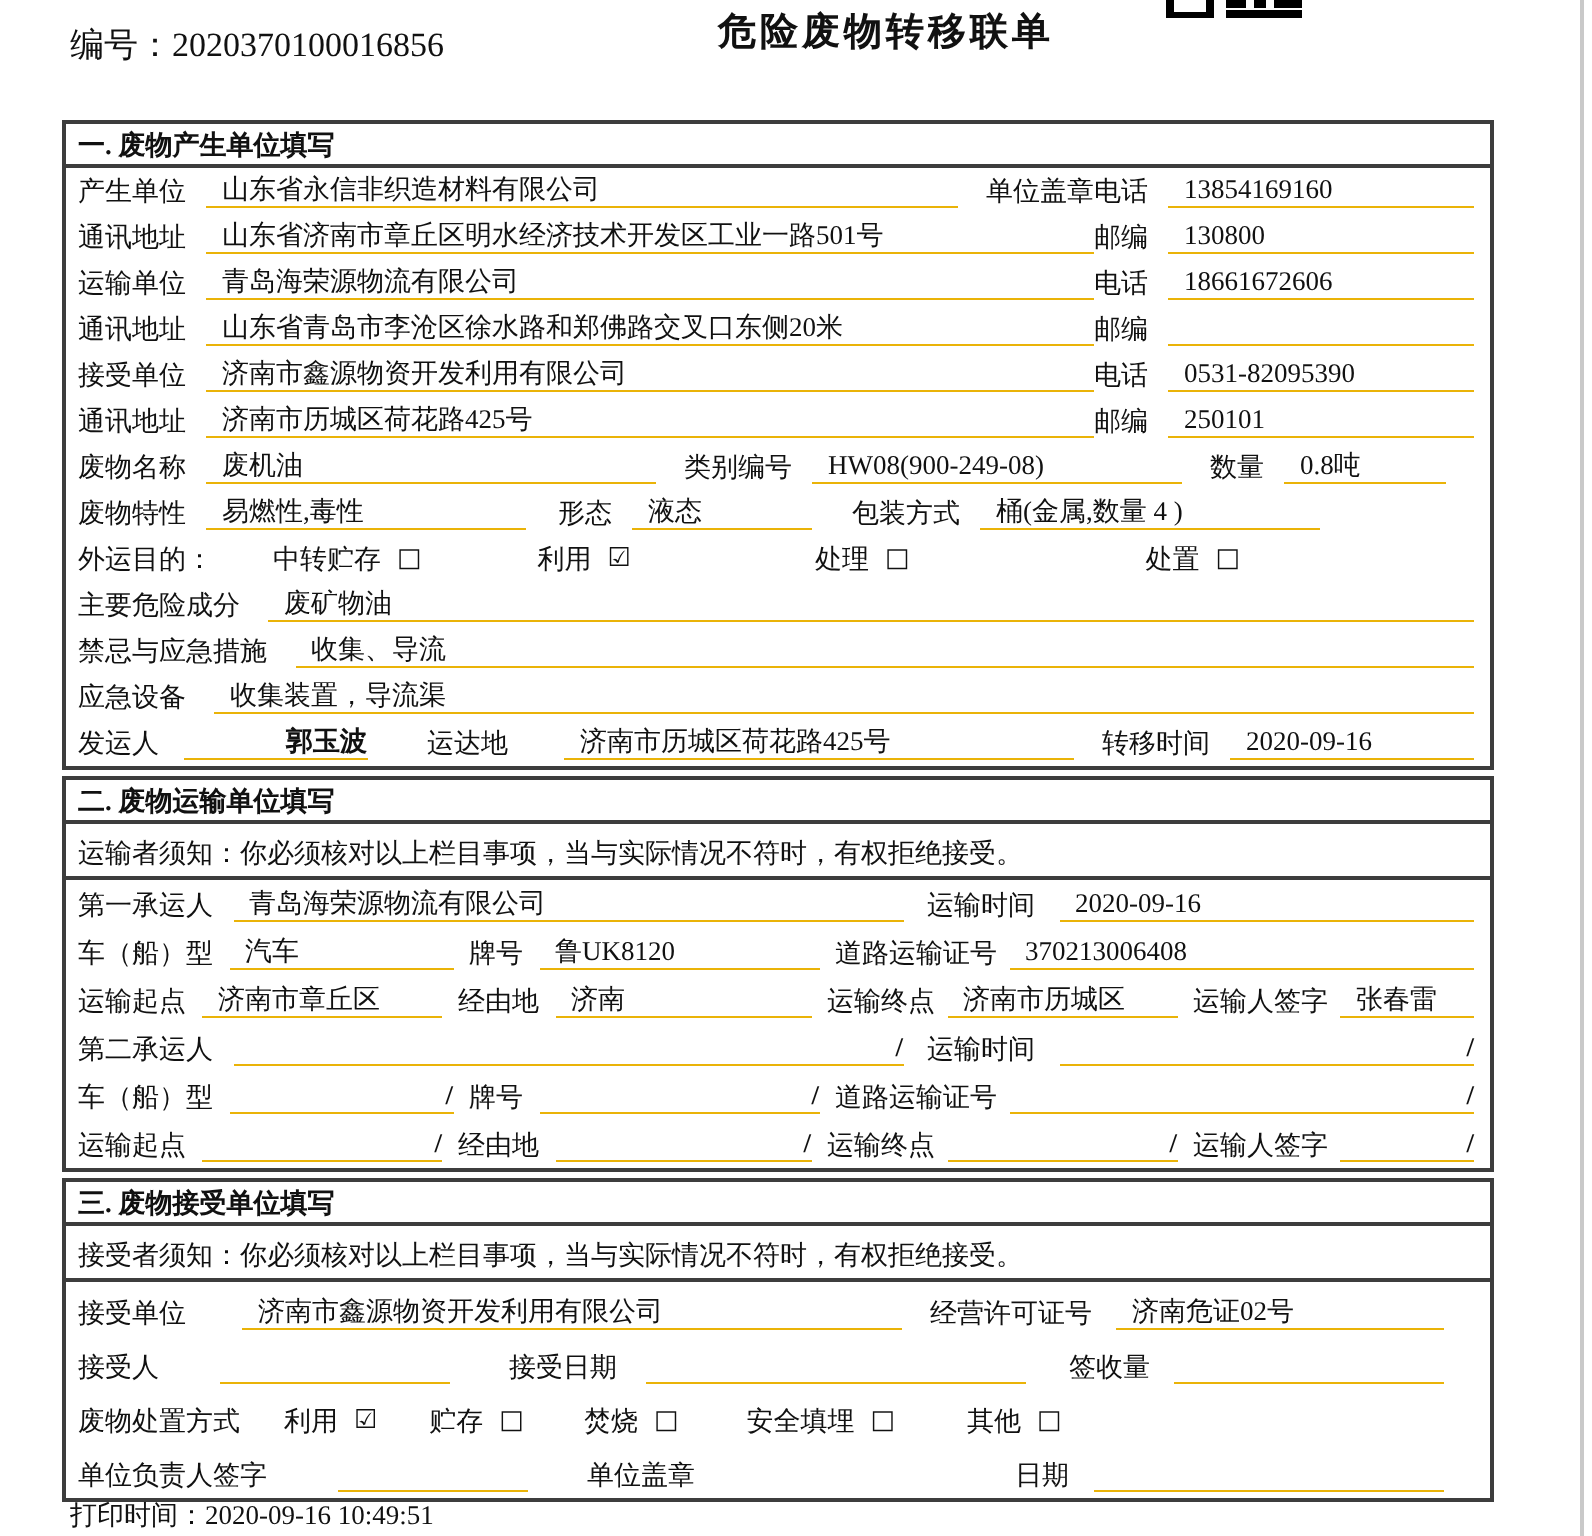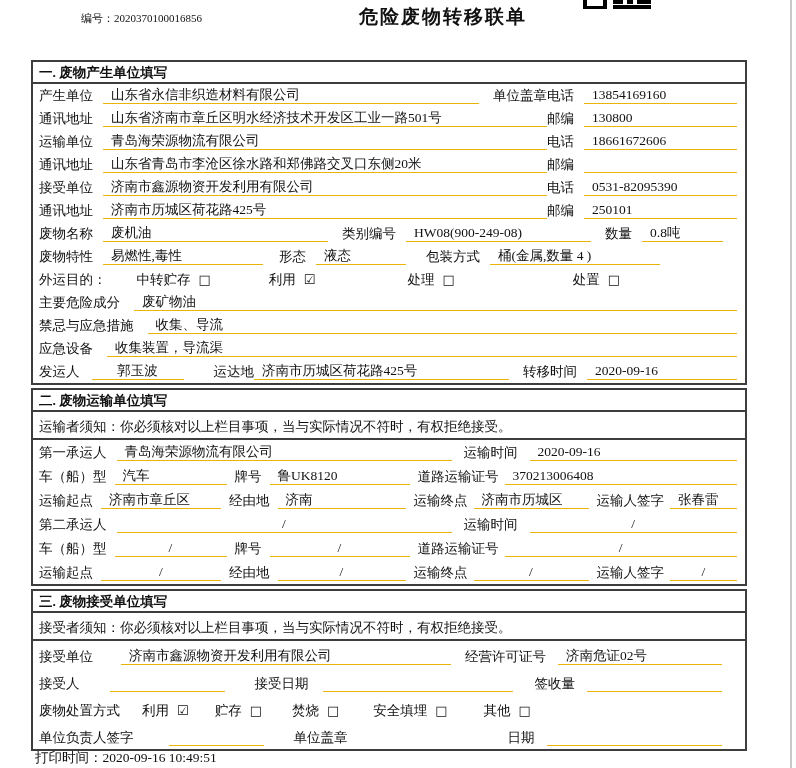--- a/index.html
+++ b/index.html
@@ -3,36 +3,36 @@
 <meta charset="utf-8">
 <style>
   html,body{margin:0;padding:0;}
   body{
     width:796px;height:768px;position:relative;background:#ffffff;overflow:hidden;
     font-family:"Liberation Serif","DejaVu Serif",serif;
     font-size:13.5px;color:#111;
   }
   .page-edge{position:absolute;top:0;right:4px;width:2px;height:768px;background:#c9c9c9;}
   .qr{position:absolute;left:583px;top:0;}
-  .serial{position:absolute;left:35px;top:11px;font-size:11px;white-space:nowrap;margin-left:46px;}
+  .serial{position:absolute;left:35px;top:11px;font-size:17px;white-space:nowrap;}
   .doc-title{position:absolute;left:90px;right:0;top:0;margin:0;text-align:center;
     font-size:19px;font-weight:900;letter-spacing:2px;line-height:34px;}
   .form{position:absolute;left:31px;top:60px;width:716px;}
   .box{border:2px solid #3d3d3d;margin-bottom:3px;background:#fff;box-sizing:border-box;}
   .sec-title{height:22px;box-sizing:border-box;padding:2px 6px 0 6px;font-weight:bold;
     border-bottom:2px solid #3d3d3d;font-size:13.5px;line-height:18px;}
   .notice{height:28px;box-sizing:border-box;padding:6px 6px 0 6px;border-bottom:2px solid #3d3d3d;white-space:nowrap;}
   .row{display:flex;align-items:flex-end;box-sizing:border-box;padding:0 8px 3px 6px;}
   .s1 .row{height:23px}
   .s2 .row{height:24px}
   .s3 .row{height:27px}
   .lbl{white-space:nowrap;margin-right:10px;line-height:17px;}
   .val{border-bottom:1px solid #eab308;white-space:nowrap;line-height:17px;padding-left:8px;box-sizing:border-box;min-height:17px;}
   .grow{flex:1;}
-  .ctr{text-align:center;padding-left:0;}
+  .ctr{text-align:right;padding-left:0;font-weight:bold;}
   .lgroup{display:flex;flex:0 0 508px;align-items:flex-end;margin-right:0;}
   .opt{display:inline-flex;line-height:17px;white-space:nowrap;}
   .opt .box-glyph{margin-left:8px;font-family:"DejaVu Sans","Liberation Sans",sans-serif;font-size:13px;line-height:17px;}
   .spacer{flex:1;}
   .print-time{position:absolute;left:35px;top:749px;white-space:nowrap;}
 </style>
 </head>
 <body>
 
 <div class="page-edge"></div>
@@ -163,21 +163,21 @@
     </div>
 
     <div class="row">
       <span class="lbl" style="margin-right:14px">应急设备</span>
       <span class="val grow">收集装置，导流渠</span>
     </div>
 
     <div class="row">
       <span class="lbl" style="margin-right:12px">发运人</span>
       <span class="val ctr" style="width:92px">郭玉波</span>
-      <span class="lbl" style="margin-left:30px;margin-right:0">运达地</span>
+      <span class="lbl" style="margin-left:30px;margin-right:28px">运达地</span>
       <span class="val" style="width:255px">济南市历城区荷花路425号</span>
       <span class="lbl" style="margin-left:14px">转移时间</span>
       <span class="val grow">2020-09-16</span>
     </div>
   </section>
 
   <section class="box s2">
     <div class="sec-title">二. 废物运输单位填写</div>
     <div class="notice">运输者须知：你必须核对以上栏目事项，当与实际情况不符时，有权拒绝接受。</div>
 

